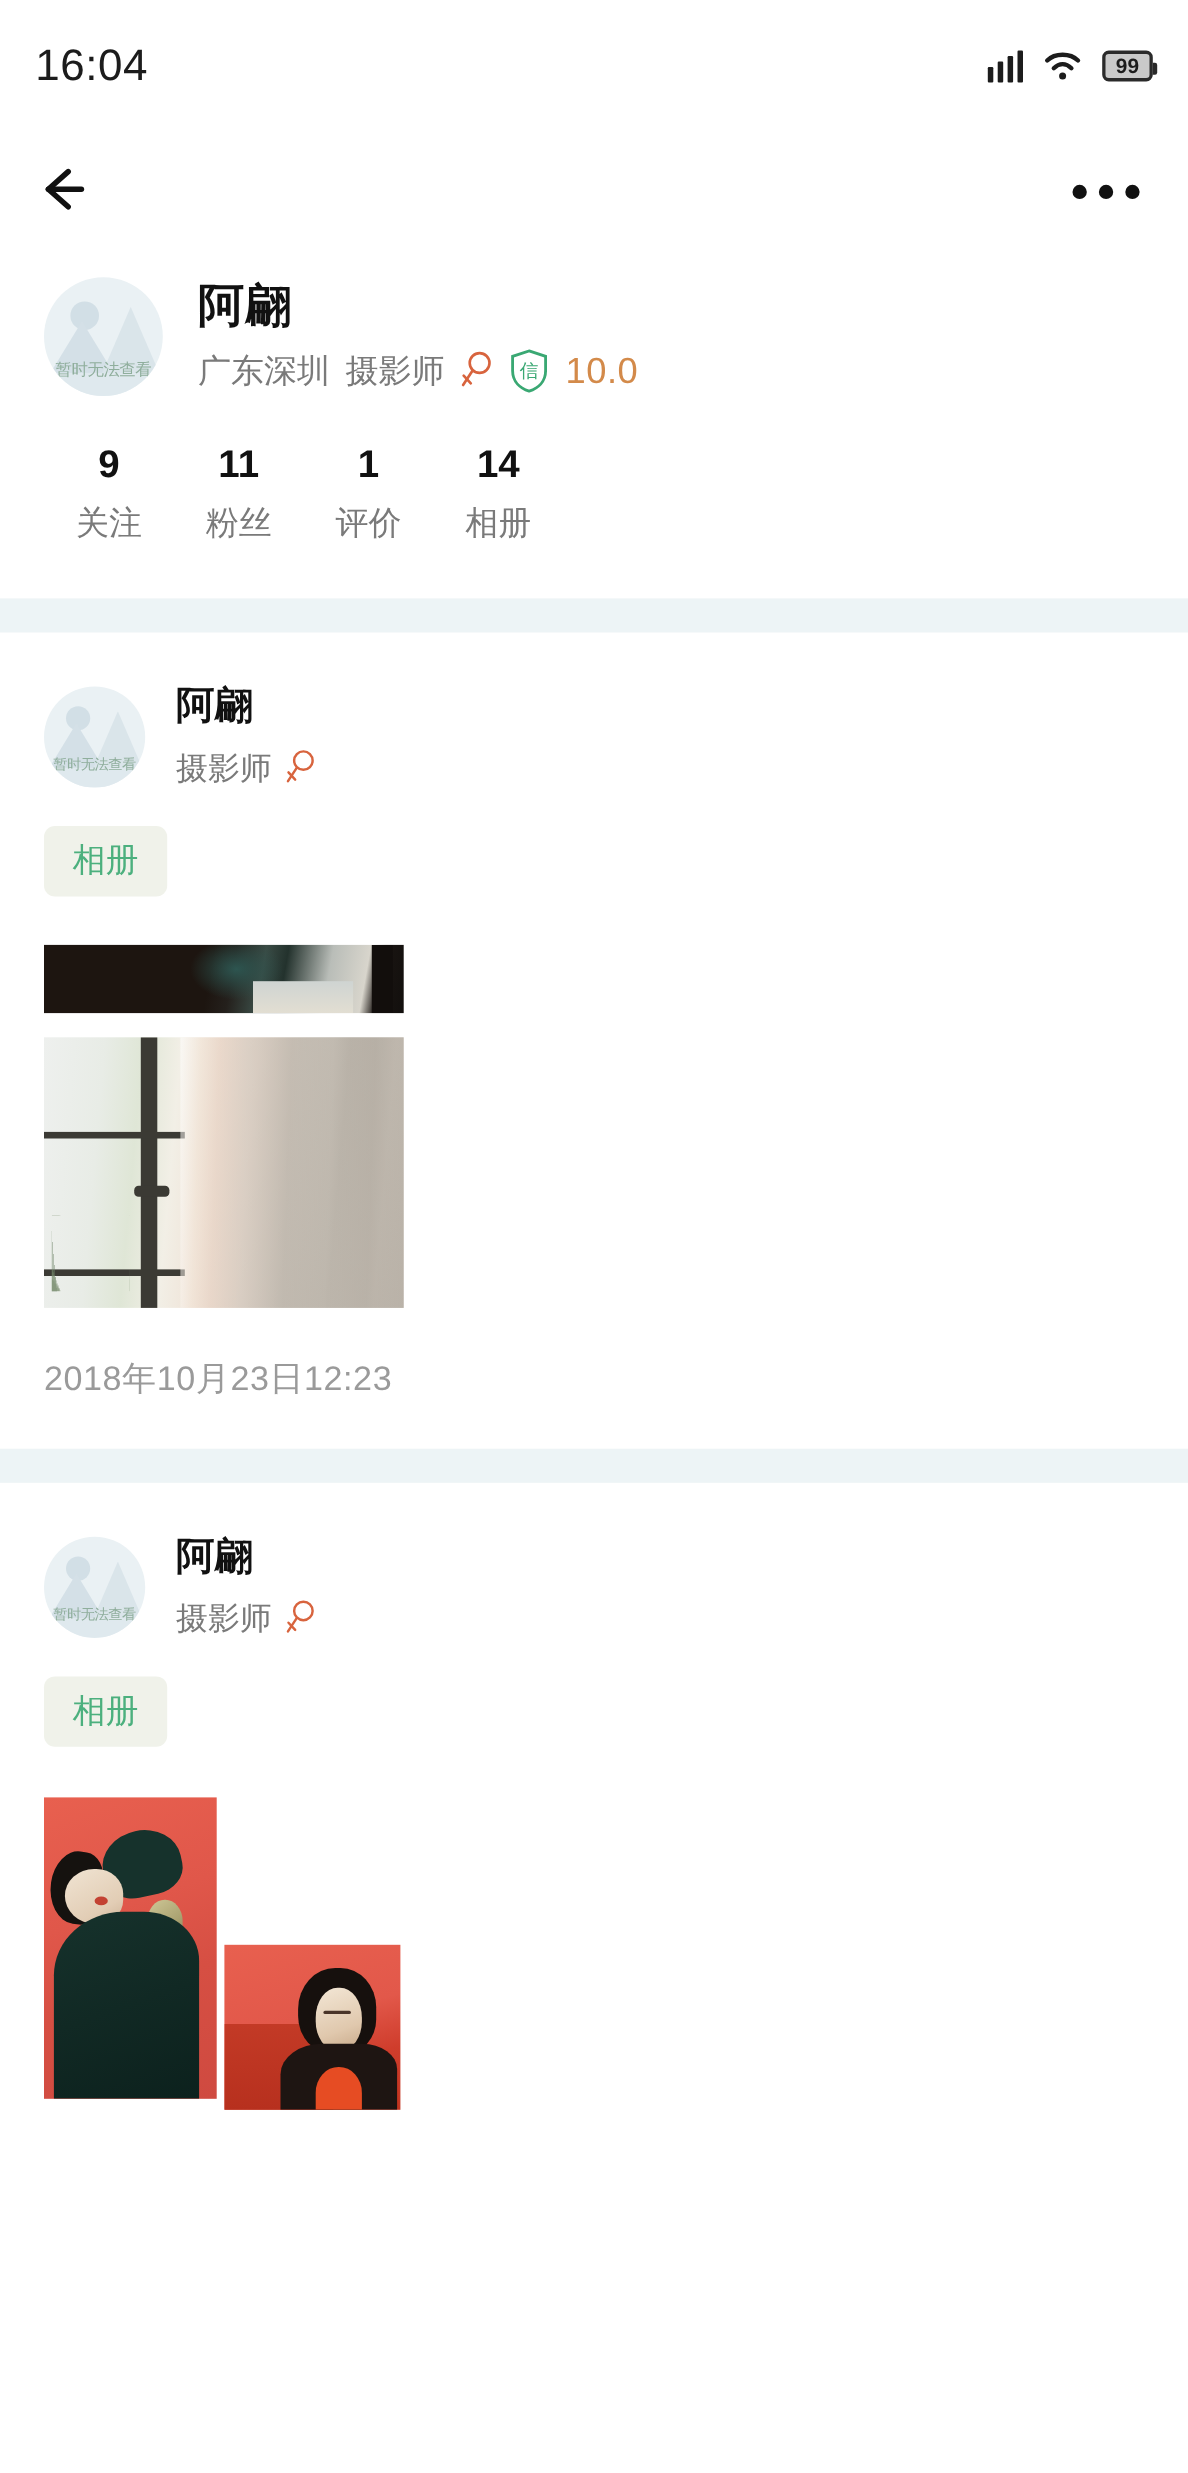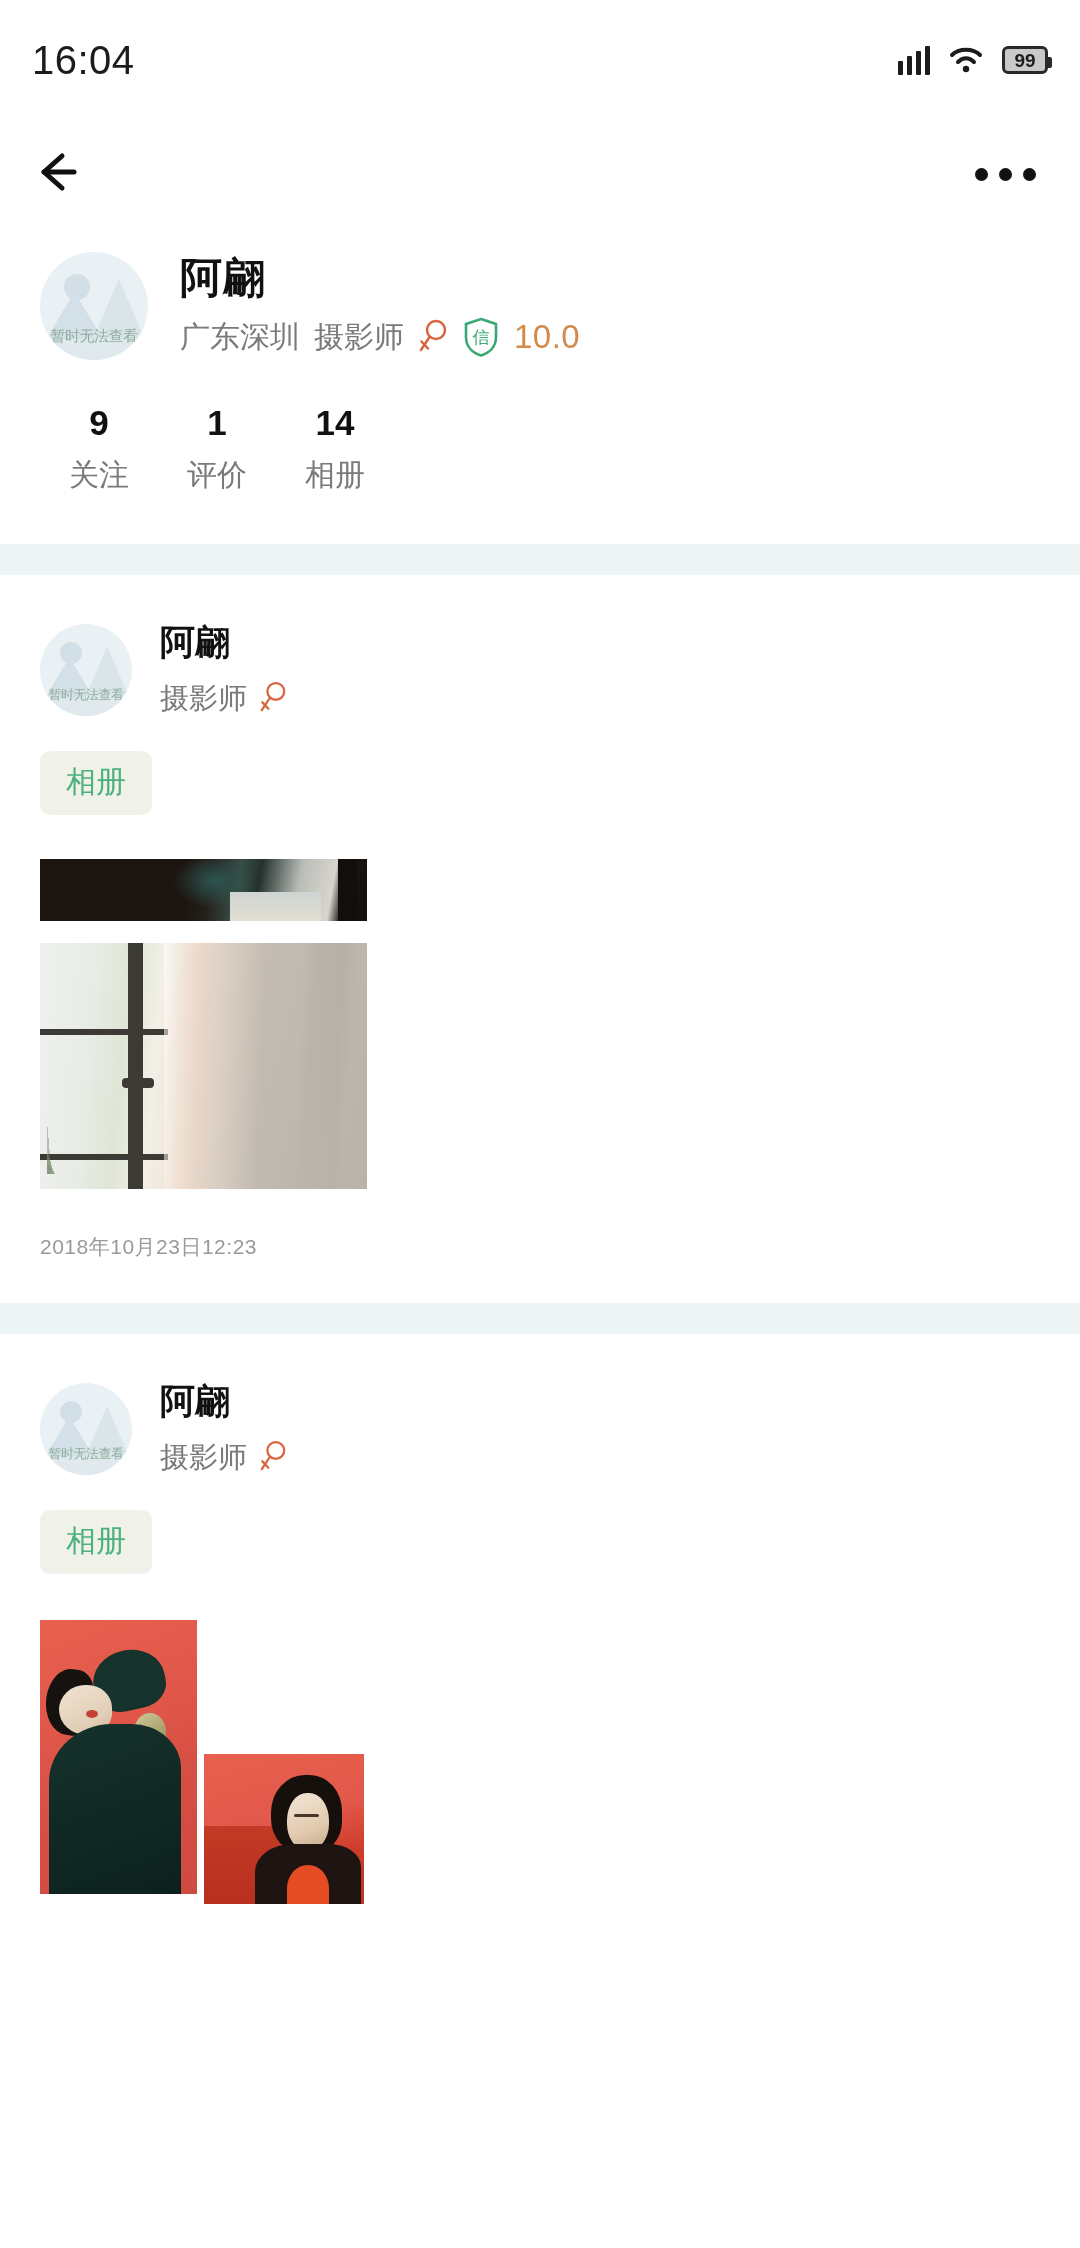--- a/index.html
+++ b/index.html
@@ -119,21 +119,21 @@
   }
   .tag{
     display:inline-flex; align-items:center; justify-content:center;
     margin-top:32px; height:64px; padding:0 26px; border-radius:10px;
     background:#f0f2ea; color:#4cb07e; font-size:30px;
   }
   .post-title{
     margin-top:42px; font-size:43px; color:#1b1b1b; letter-spacing:0.5px; line-height:1.2;
   }
   .post-time{
-    margin-top:36px; font-size:21px; color:#9a9a9a; letter-spacing:0.5px;
+    margin-top:36px; font-size:31px; color:#9a9a9a; letter-spacing:0.5px;
   }
   .post-pad{ height:42px; }
 
   
   .gallery{ margin-top:30px; position:relative; }
 
   .img{ position:absolute; overflow:hidden; }
   .g1{ height:330px; }
 
   
@@ -330,20 +330,24 @@
       </div>
     </div>
   </div>
 
   <div class="stats-row">
     <div class="stat">
       <div class="stat-num">9</div>
       <div class="stat-label">关注</div>
     </div>
     <div class="stat">
+      <div class="stat-num">11</div>
+      <div class="stat-label">粉丝</div>
+    </div>
+    <div class="stat">
       <div class="stat-num">1</div>
       <div class="stat-label">评价</div>
     </div>
     <div class="stat">
       <div class="stat-num">14</div>
       <div class="stat-label">相册</div>
     </div>
     <div class="actions">
     </div>
   </div>

